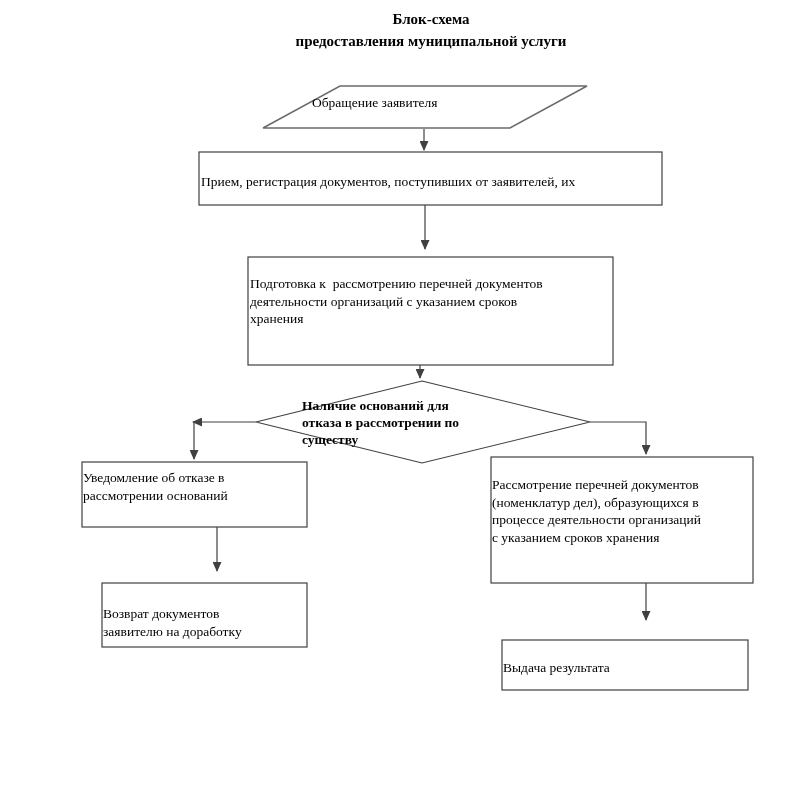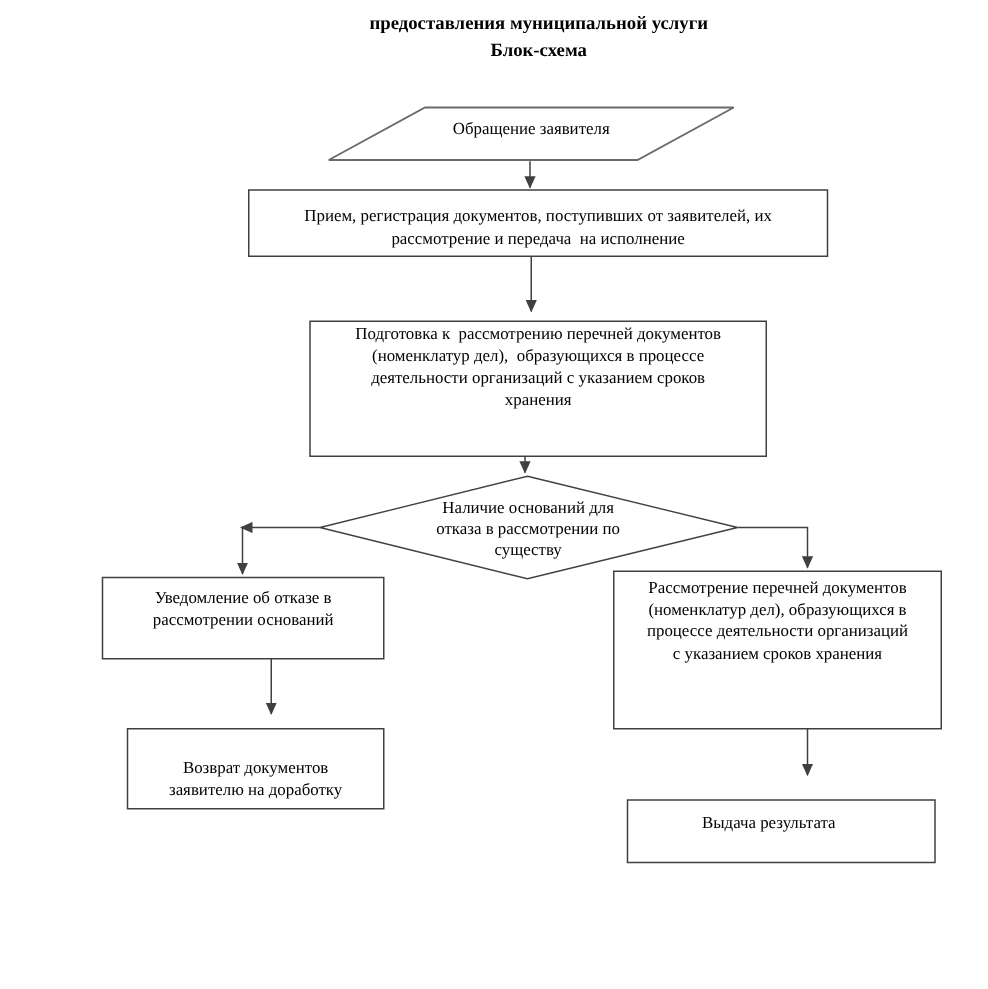--- a/index.html
+++ b/index.html
@@ -30,42 +30,42 @@
     width: 362px;
     text-align: center;
     font-weight: bold;
     font-size: 15px;
     line-height: 22px;
   }
   .label {
     position: absolute;
     display: flex;
     flex-direction: column;
-    align-items: center;
+    align-items: flex-start;
     justify-content: center;
     text-align: center;
     font-size: 13.5px;
     line-height: 17.5px;
     box-sizing: border-box;
   }
   .label.top-aligned {
     justify-content: flex-start;
   }
   .line {
     white-space: pre;
   }
   
   .lbl-start       { left: 312px; top: 86px;  width: 226px; height: 34px; }
   .lbl-reception   { left: 201px; top: 153px; width: 459px; height: 57px; }
-  .lbl-preparation { left: 250px; top: 258px; width: 361px; height: 106px; padding-top: 0; }
-  .lbl-decision    { left: 302px; top: 395px; width: 241px; height: 54px; line-height: 17px; }
+  .lbl-preparation { left: 250px; top: 258px; width: 361px; height: 106px; padding-top: 17px; }
+  .lbl-decision    { left: 302px; top: 395px; width: 241px; height: 54px; line-height: 17px; font-weight: bold; }
   .lbl-refusal     { left: 83px;  top: 463px; width: 223px; height: 63px; padding-top: 6px; }
   .lbl-return      { left: 103px; top: 584px; width: 203px; height: 62px; padding-top: 21px; }
-  .lbl-review      { left: 492px; top: 458px; width: 260px; height: 124px; padding-top: 3px; }
-  .lbl-result      { left: 503px; top: 641px; width: 224px; height: 48px; padding-top: 8px; }
+  .lbl-review      { left: 492px; top: 458px; width: 260px; height: 124px; padding-top: 18px; }
+  .lbl-result      { left: 503px; top: 641px; width: 224px; height: 48px; padding-top: 18px; }
 </style>
 </head>
 <body>
 
 <div class="canvas" style="background: rgb(255, 255, 255); color: rgb(0, 0, 0);">
 
   <svg class="diagram-svg" viewBox="0 0 790 791" xmlns="http://www.w3.org/2000/svg">
     <defs>
       <marker id="ah" markerUnits="userSpaceOnUse" markerWidth="10" markerHeight="9" viewBox="0 0 10 9" refX="9" refY="4.5" orient="auto">
         <path class="arrowhead" d="M0,0 L10,4.5 L0,9 Z" fill="#404040"></path>
@@ -98,36 +98,34 @@
     <polyline class="flow" points="590,422 646,422 646,454" fill="none" stroke="#404040" stroke-width="1.2" marker-end="url(#ah)"></polyline>
 
     <rect class="shape" x="491" y="457" width="262" height="126" fill="none" stroke="#404040" stroke-width="1.2"></rect>
 
     <line class="flow" x1="646" y1="583" x2="646" y2="620" stroke="#404040" stroke-width="1.2" marker-end="url(#ah)"></line>
 
     <rect class="shape" x="502" y="640" width="246" height="50" fill="none" stroke="#404040" stroke-width="1.2"></rect>
   </svg>
 
   <div class="page-title">
+    <div class="line">Блок-схема</div>
     <div class="line">предоставления муниципальной услуги</div>
-    <div class="line">Блок-схема</div>
   </div>
 
   <div class="label lbl-start">
     <div class="line">Обращение заявителя</div>
   </div>
 
   <div class="label lbl-reception">
     <div class="line">Прием, регистрация документов, поступивших от заявителей, их</div>
-    <div class="line">рассмотрение и передача  на исполнение</div>
   </div>
 
   <div class="label lbl-preparation top-aligned">
     <div class="line">Подготовка к  рассмотрению перечней документов</div>
-    <div class="line">(номенклатур дел),  образующихся в процессе</div>
     <div class="line">деятельности организаций с указанием сроков</div>
     <div class="line">хранения</div>
   </div>
 
   <div class="label lbl-decision">
     <div class="line">Наличие оснований для</div>
     <div class="line">отказа в рассмотрении по</div>
     <div class="line">существу</div>
   </div>
 

